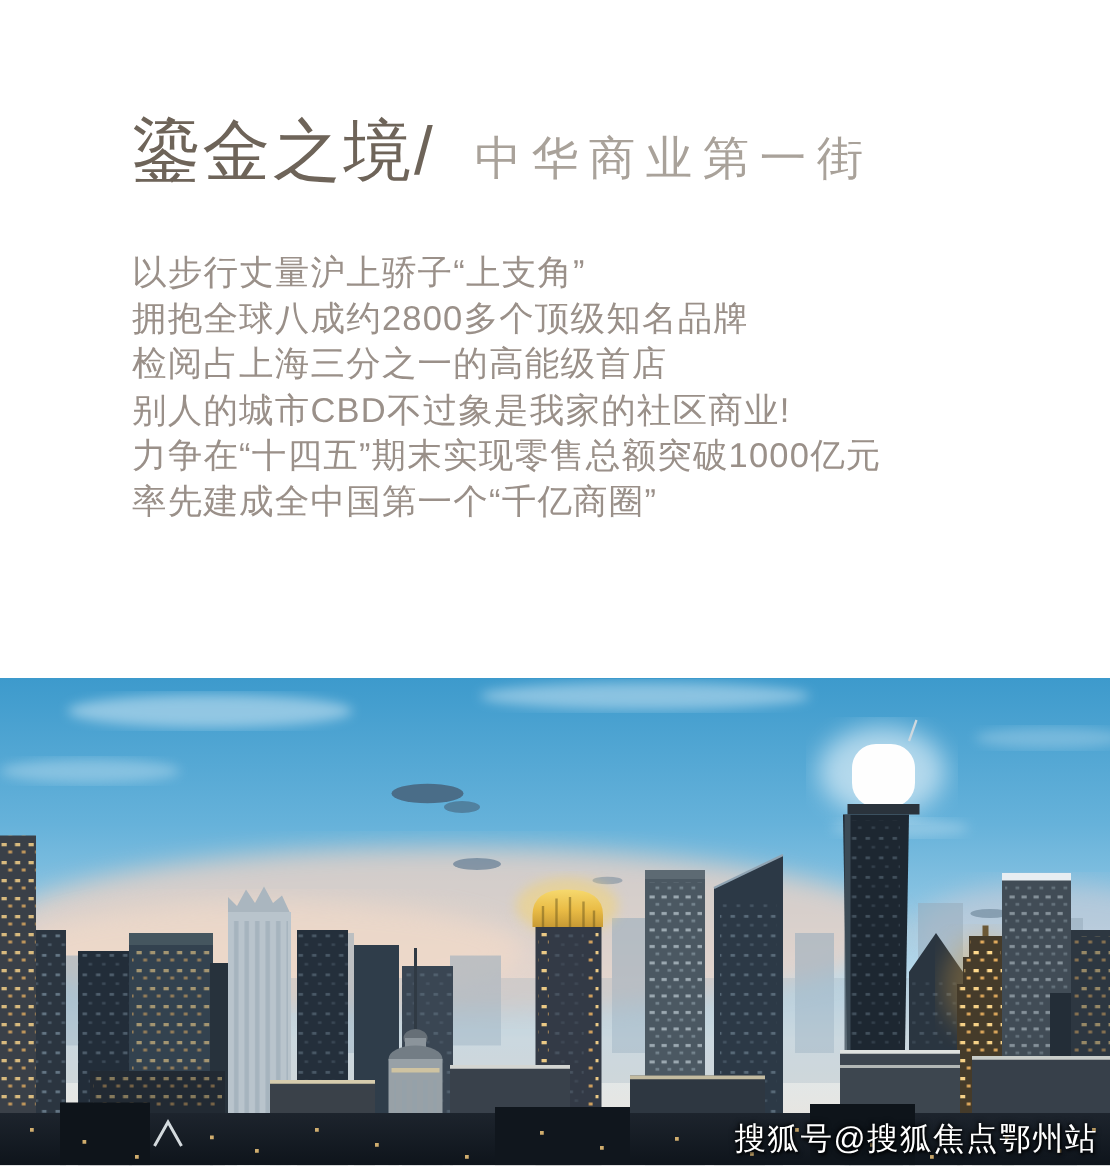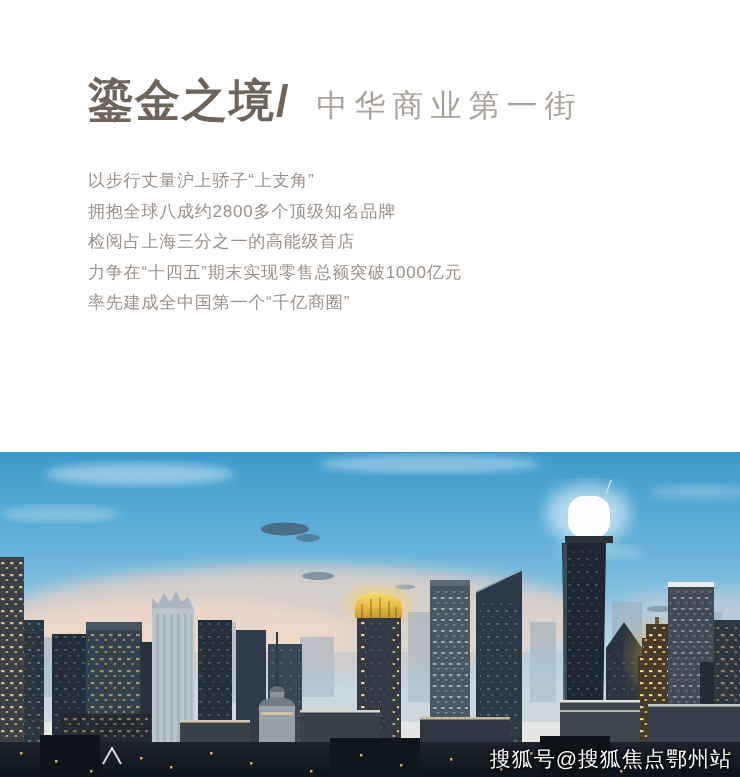--- a/index.html
+++ b/index.html
@@ -9,34 +9,34 @@
     overflow: hidden;
     font-family: "Liberation Sans", "DejaVu Sans", sans-serif;
   }
   .page { position: relative; width: 740px; height: 777px; background: #ffffff; }
 
   .title-row {
     position: absolute; left: 88px; top: 78px;
     display: flex; align-items: baseline;
   }
   .title {
-    font-size: 45px; font-weight: 700; color: #6e6459;
+    font-size: 45px; font-weight: 400; color: #6e6459;
     letter-spacing: 2px; line-height: 1;
   }
   .subtitle {
     font-size: 31px; font-weight: 400; color: #a9a29a;
     letter-spacing: 7px; margin-left: 26px; line-height: 1;
   }
 
   .copy {
     position: absolute; left: 88px; top: 166px; width: 600px;
   }
   .copy p {
     margin: 0; padding: 0;
-    font-size: 17px; color: #9a9089;
+    font-size: 23px; color: #9a9089;
     letter-spacing: 0.8px;
     line-height: 30.6px;
     white-space: nowrap;
   }
 
   .photo {
     position: absolute; left: 0; top: 452px;
     width: 740px; height: 325px; overflow: hidden;
   }
   .photo svg { display: block; }
@@ -56,20 +56,21 @@
 
   <div class="title-row">
     <span class="title">鎏金之境/</span>
     <span class="subtitle">中华商业第一街</span>
   </div>
 
   <div class="copy">
     <p>以步行丈量沪上骄子“上支角”</p>
     <p>拥抱全球八成约2800多个顶级知名品牌</p>
     <p>检阅占上海三分之一的高能级首店</p>
+    <p>别人的城市CBD不过象是我家的社区商业!</p>
     <p>力争在“十四五”期末实现零售总额突破1000亿元</p>
     <p>率先建成全中国第一个“千亿商圈”</p>
   </div>
 
   <div class="photo">
     <svg width="740" height="325" viewBox="0 0 740 325">
       <defs>
         <linearGradient id="sky" x1="0" y1="0" x2="0" y2="1">
           <stop offset="0" stop-color="#3d9acc"></stop>
           <stop offset="0.30" stop-color="#66b2da"></stop>

